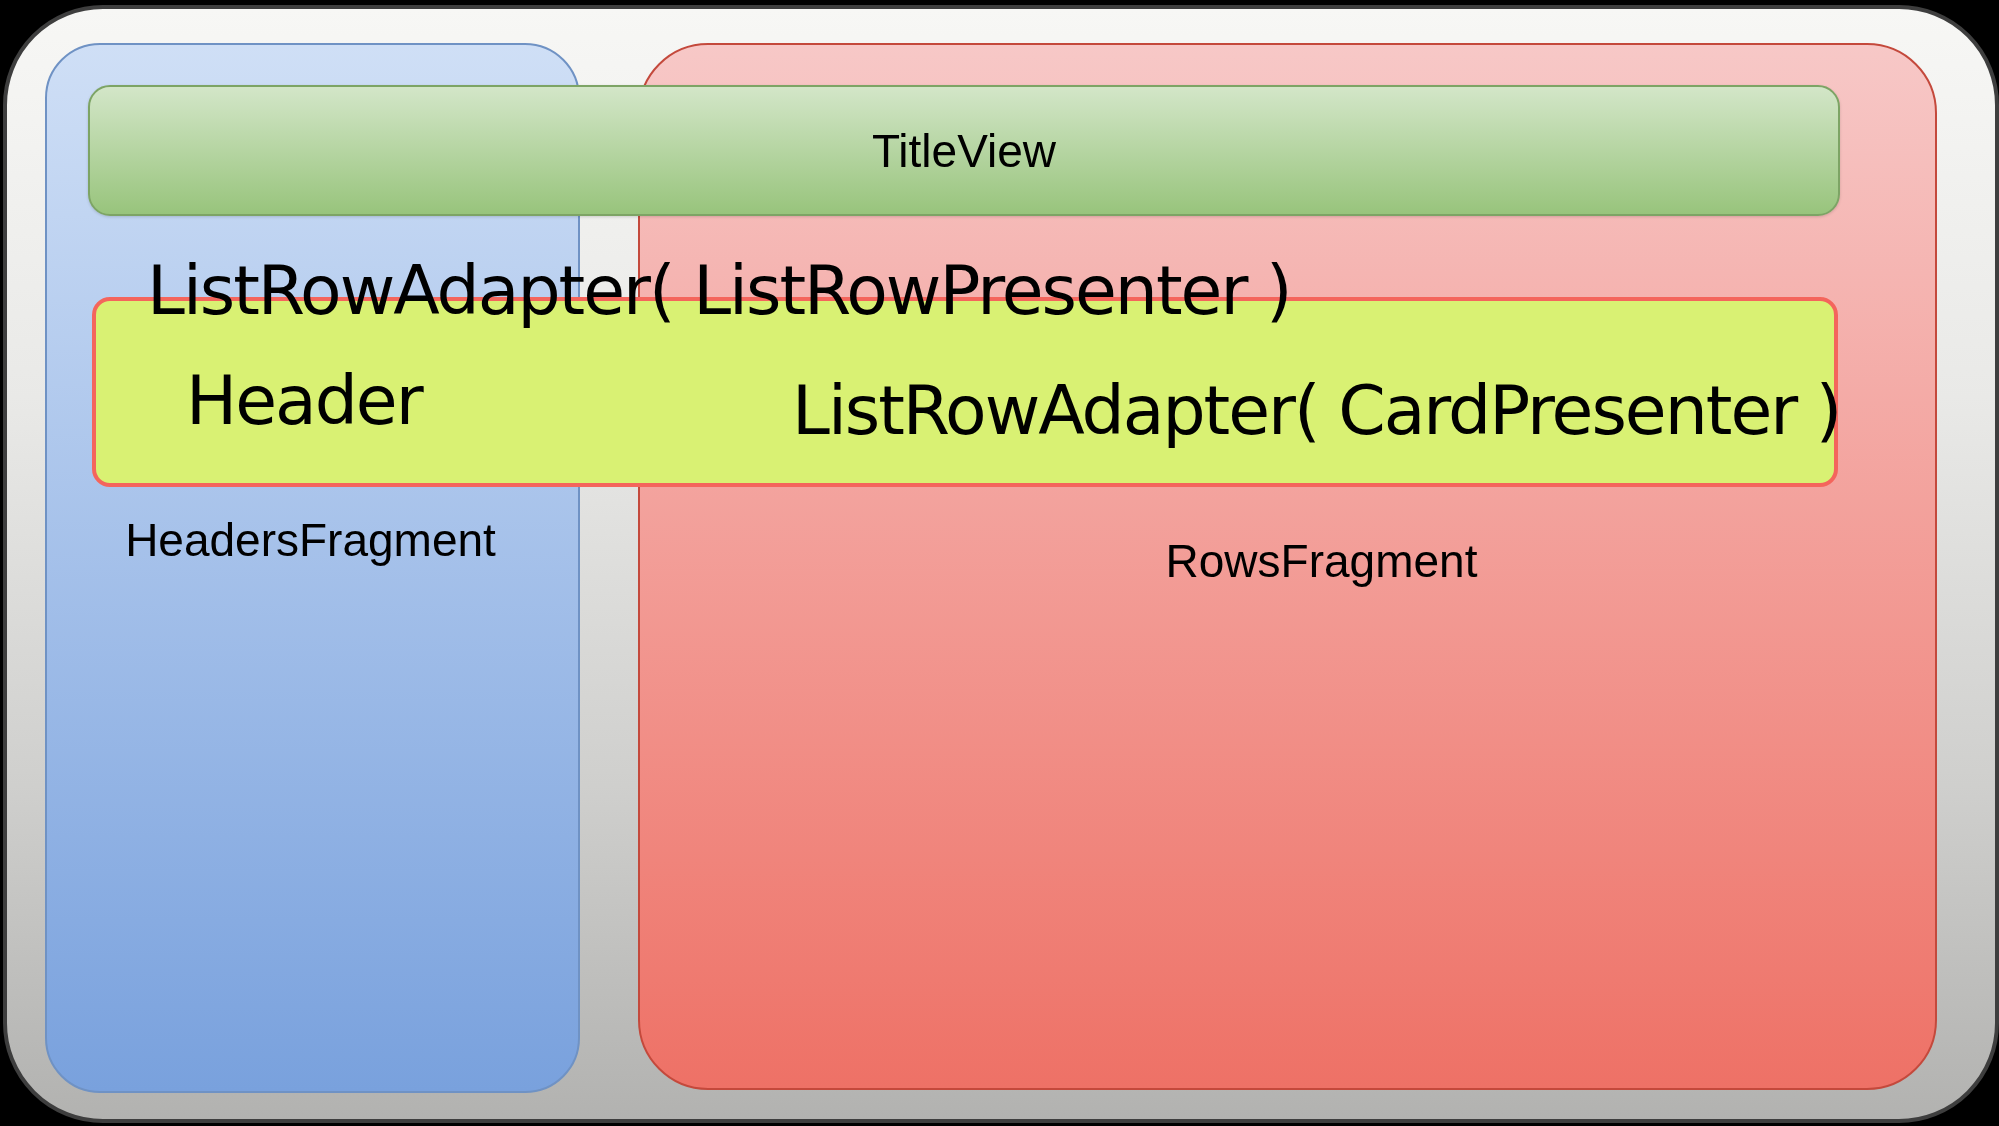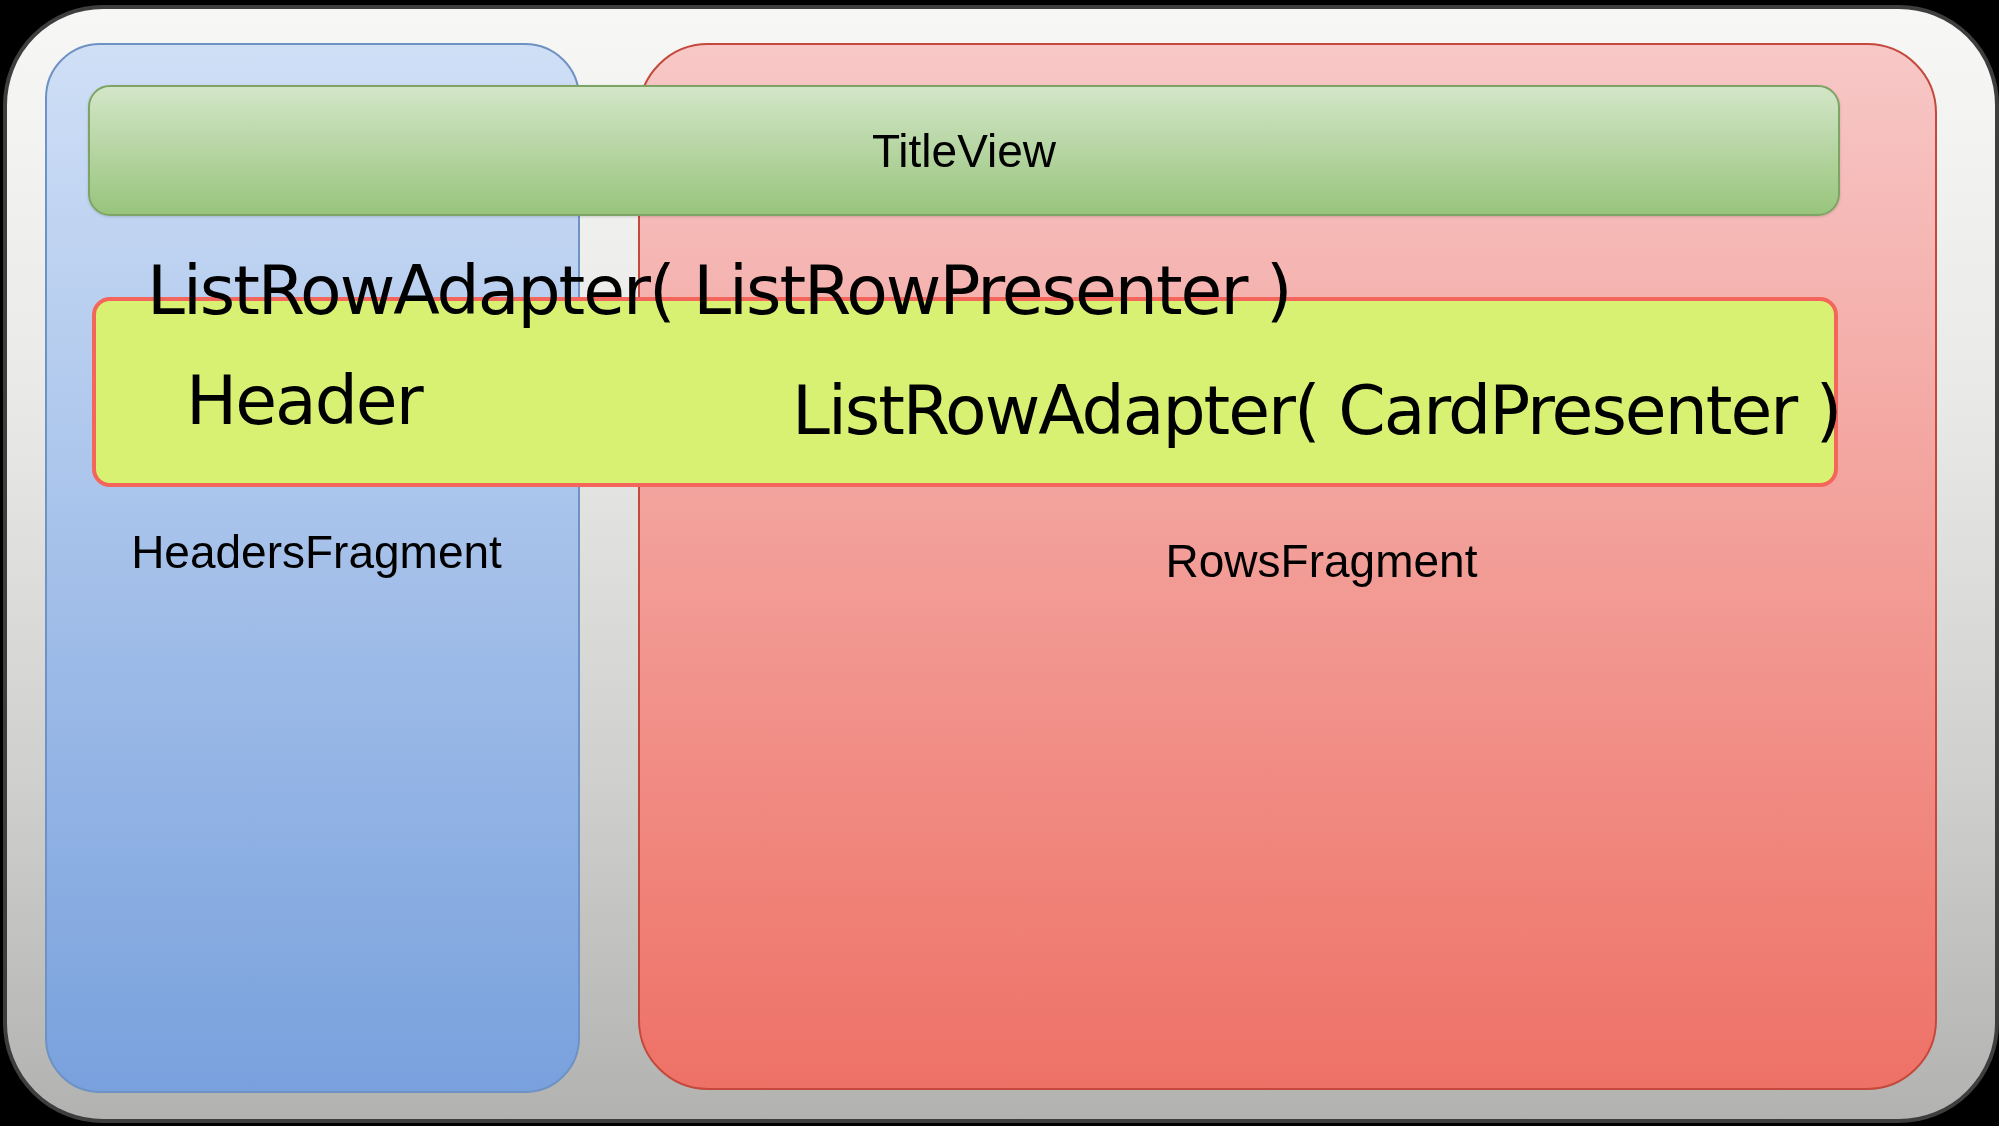--- a/index.html
+++ b/index.html
@@ -102,21 +102,21 @@
 
   
   .fragment-label {
     font-size: 46px;
     color: var(--text, #000000);
     text-align: center;
     white-space: nowrap;
     z-index: 6;
     line-height: 1.15;
   }
-  .label-headers { left: 45px;  width: 531px;  top: 526px; padding-left: 6px; }
+  .label-headers { left: 45px;  width: 531px;  top: 514px; }
   .label-rows    { left: 638px; width: 1295px; top: 535px; margin-left: 36px; }
 </style>
 </head>
 <body>
 
 <div class="abs container"></div>
 
 <div class="abs panel-blue"></div>
 
 <div class="abs panel-red"></div>

